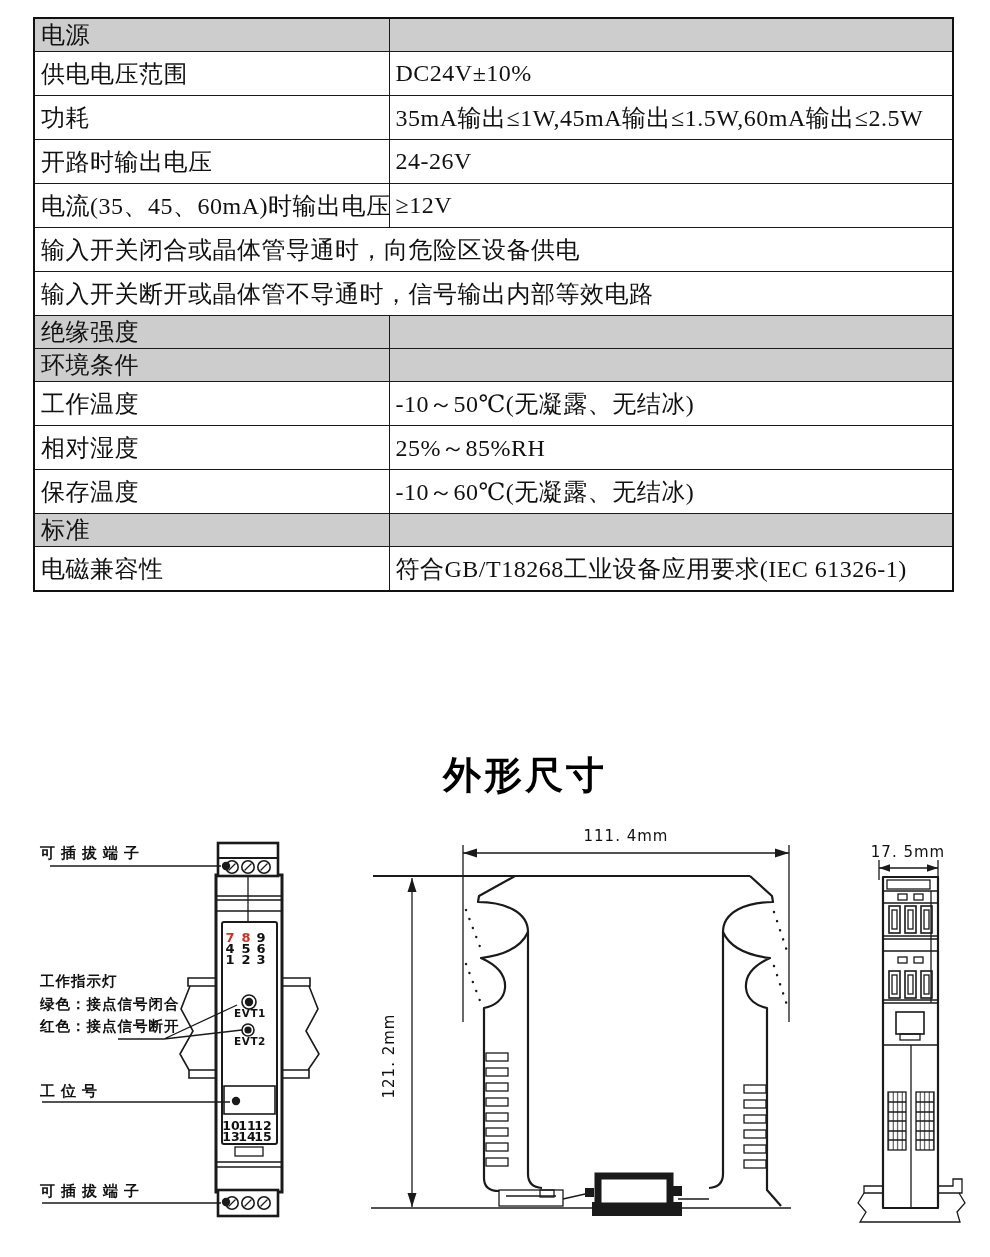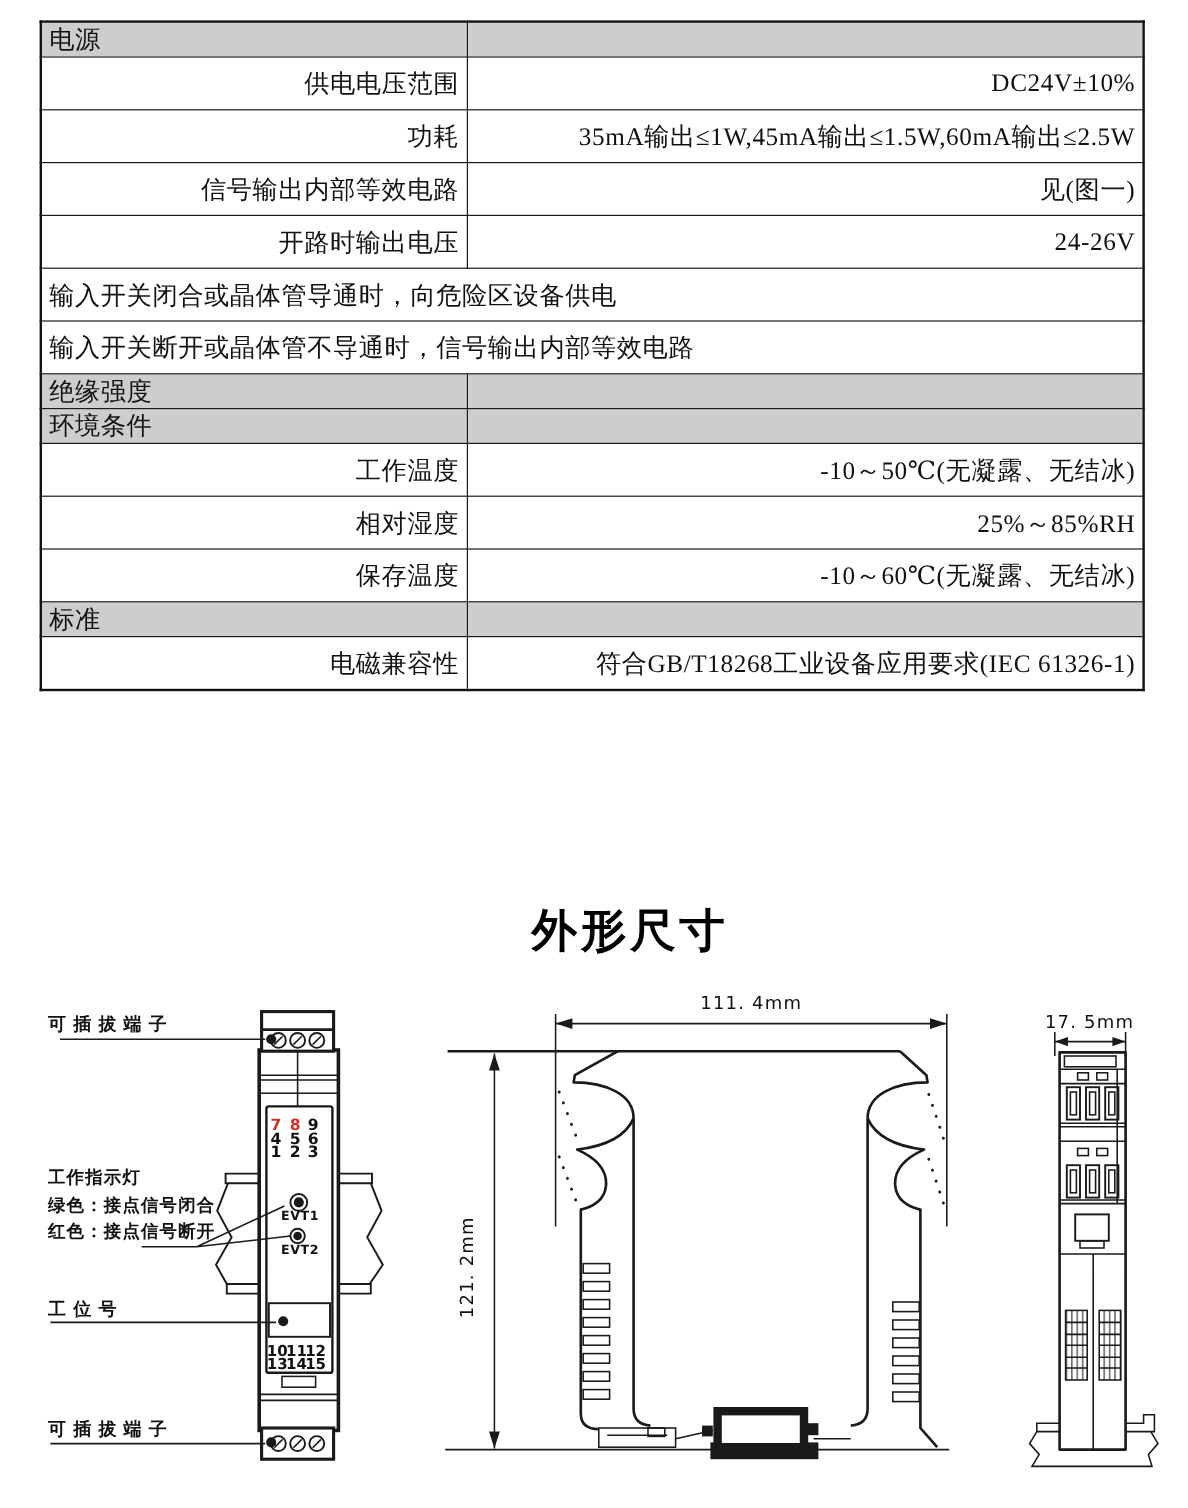--- a/index.html
+++ b/index.html
@@ -4,25 +4,25 @@
 <style>
   html,body{margin:0;padding:0;}
   body{width:990px;height:1257px;background:#fff;position:relative;
        font-family:"Liberation Serif","DejaVu Serif",serif;}
   .page{position:absolute;inset:0;}
 
   
   table.spec{position:absolute;left:33px;top:17px;width:921px;
              border-collapse:collapse;table-layout:fixed;
              border:2.5px solid #111;}
-  table.spec td{border:1.5px solid #1a1a1a;font-size:21px;color:#111;
+  table.spec td{border:1.5px solid #1a1a1a;font-size:24px;color:#111;
                 padding:0 6px;letter-spacing:0.5px;white-space:nowrap;
                 overflow:hidden;vertical-align:middle;}
   tr.sec td{background:#cdcdcd;height:27px;}
-  tr.datarow td{height:43px;text-align:right;}
+  tr.datarow td{height:43px;}
   tr.spanrow td{height:43px;}
 
   
   .title{position:absolute;top:750px;left:0;width:100%;text-align:center;
          font-family:Liberation Serif, serif;
          font-weight:bold;font-size:38px;letter-spacing:3px;color:#000;padding-left:30px;}
 
   
   svg.draw{position:absolute;left:0;top:815px;}
   .s1{stroke:#1a1a1a;stroke-width:1.3;fill:none;}
@@ -59,26 +59,26 @@
         </tr>
       <tr class="datarow">
           <td>供电电压范围</td>
           <td>DC24V±10%</td>
         </tr>
       <tr class="datarow">
           <td>功耗</td>
           <td>35mA输出≤1W,45mA输出≤1.5W,60mA输出≤2.5W</td>
         </tr>
       <tr class="datarow">
-          <td>信号输出内部等效电路</td>
-          <td>见(图一)</td>
-        </tr>
-      <tr class="datarow">
           <td>开路时输出电压</td>
           <td>24-26V</td>
+        </tr>
+      <tr class="datarow">
+          <td>电流(35、45、60mA)时输出电压</td>
+          <td>≥12V</td>
         </tr>
       <tr class="spanrow">
           <td colspan="2">输入开关闭合或晶体管导通时，向危险区设备供电</td>
         </tr>
       <tr class="spanrow">
           <td colspan="2">输入开关断开或晶体管不导通时，信号输出内部等效电路</td>
         </tr>
       <tr class="sec">
           <td>绝缘强度</td>
           <td></td>

